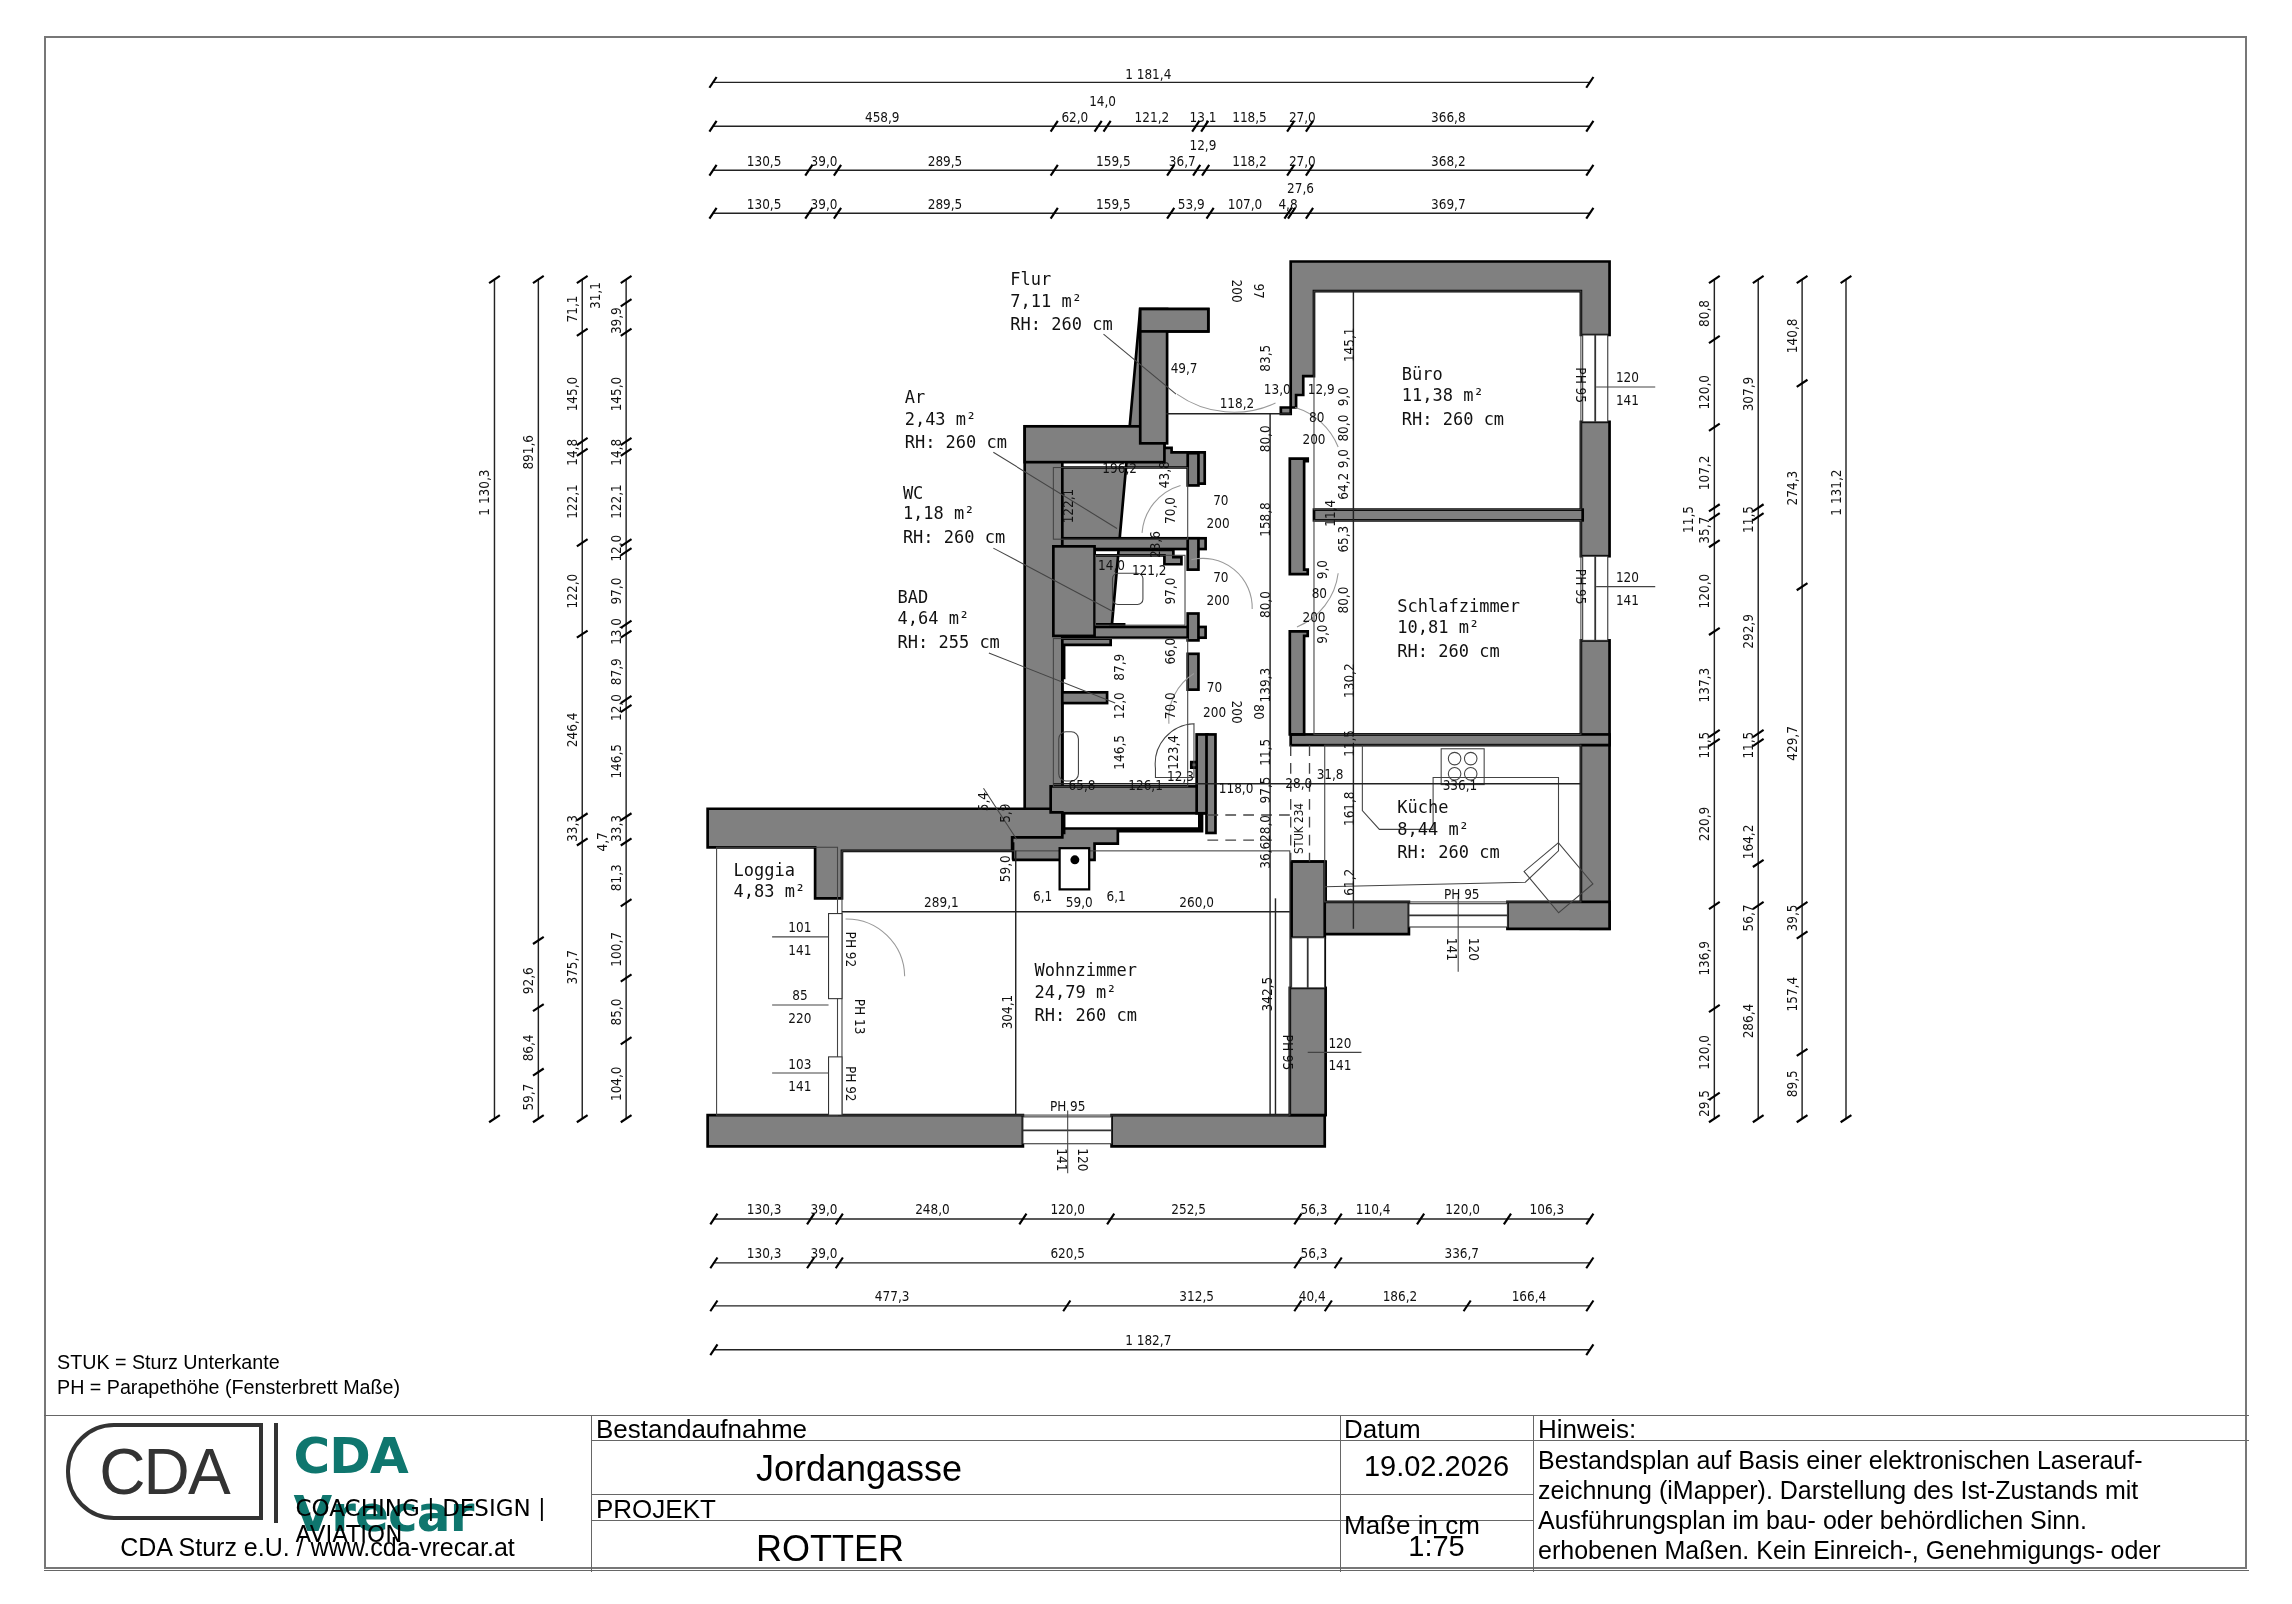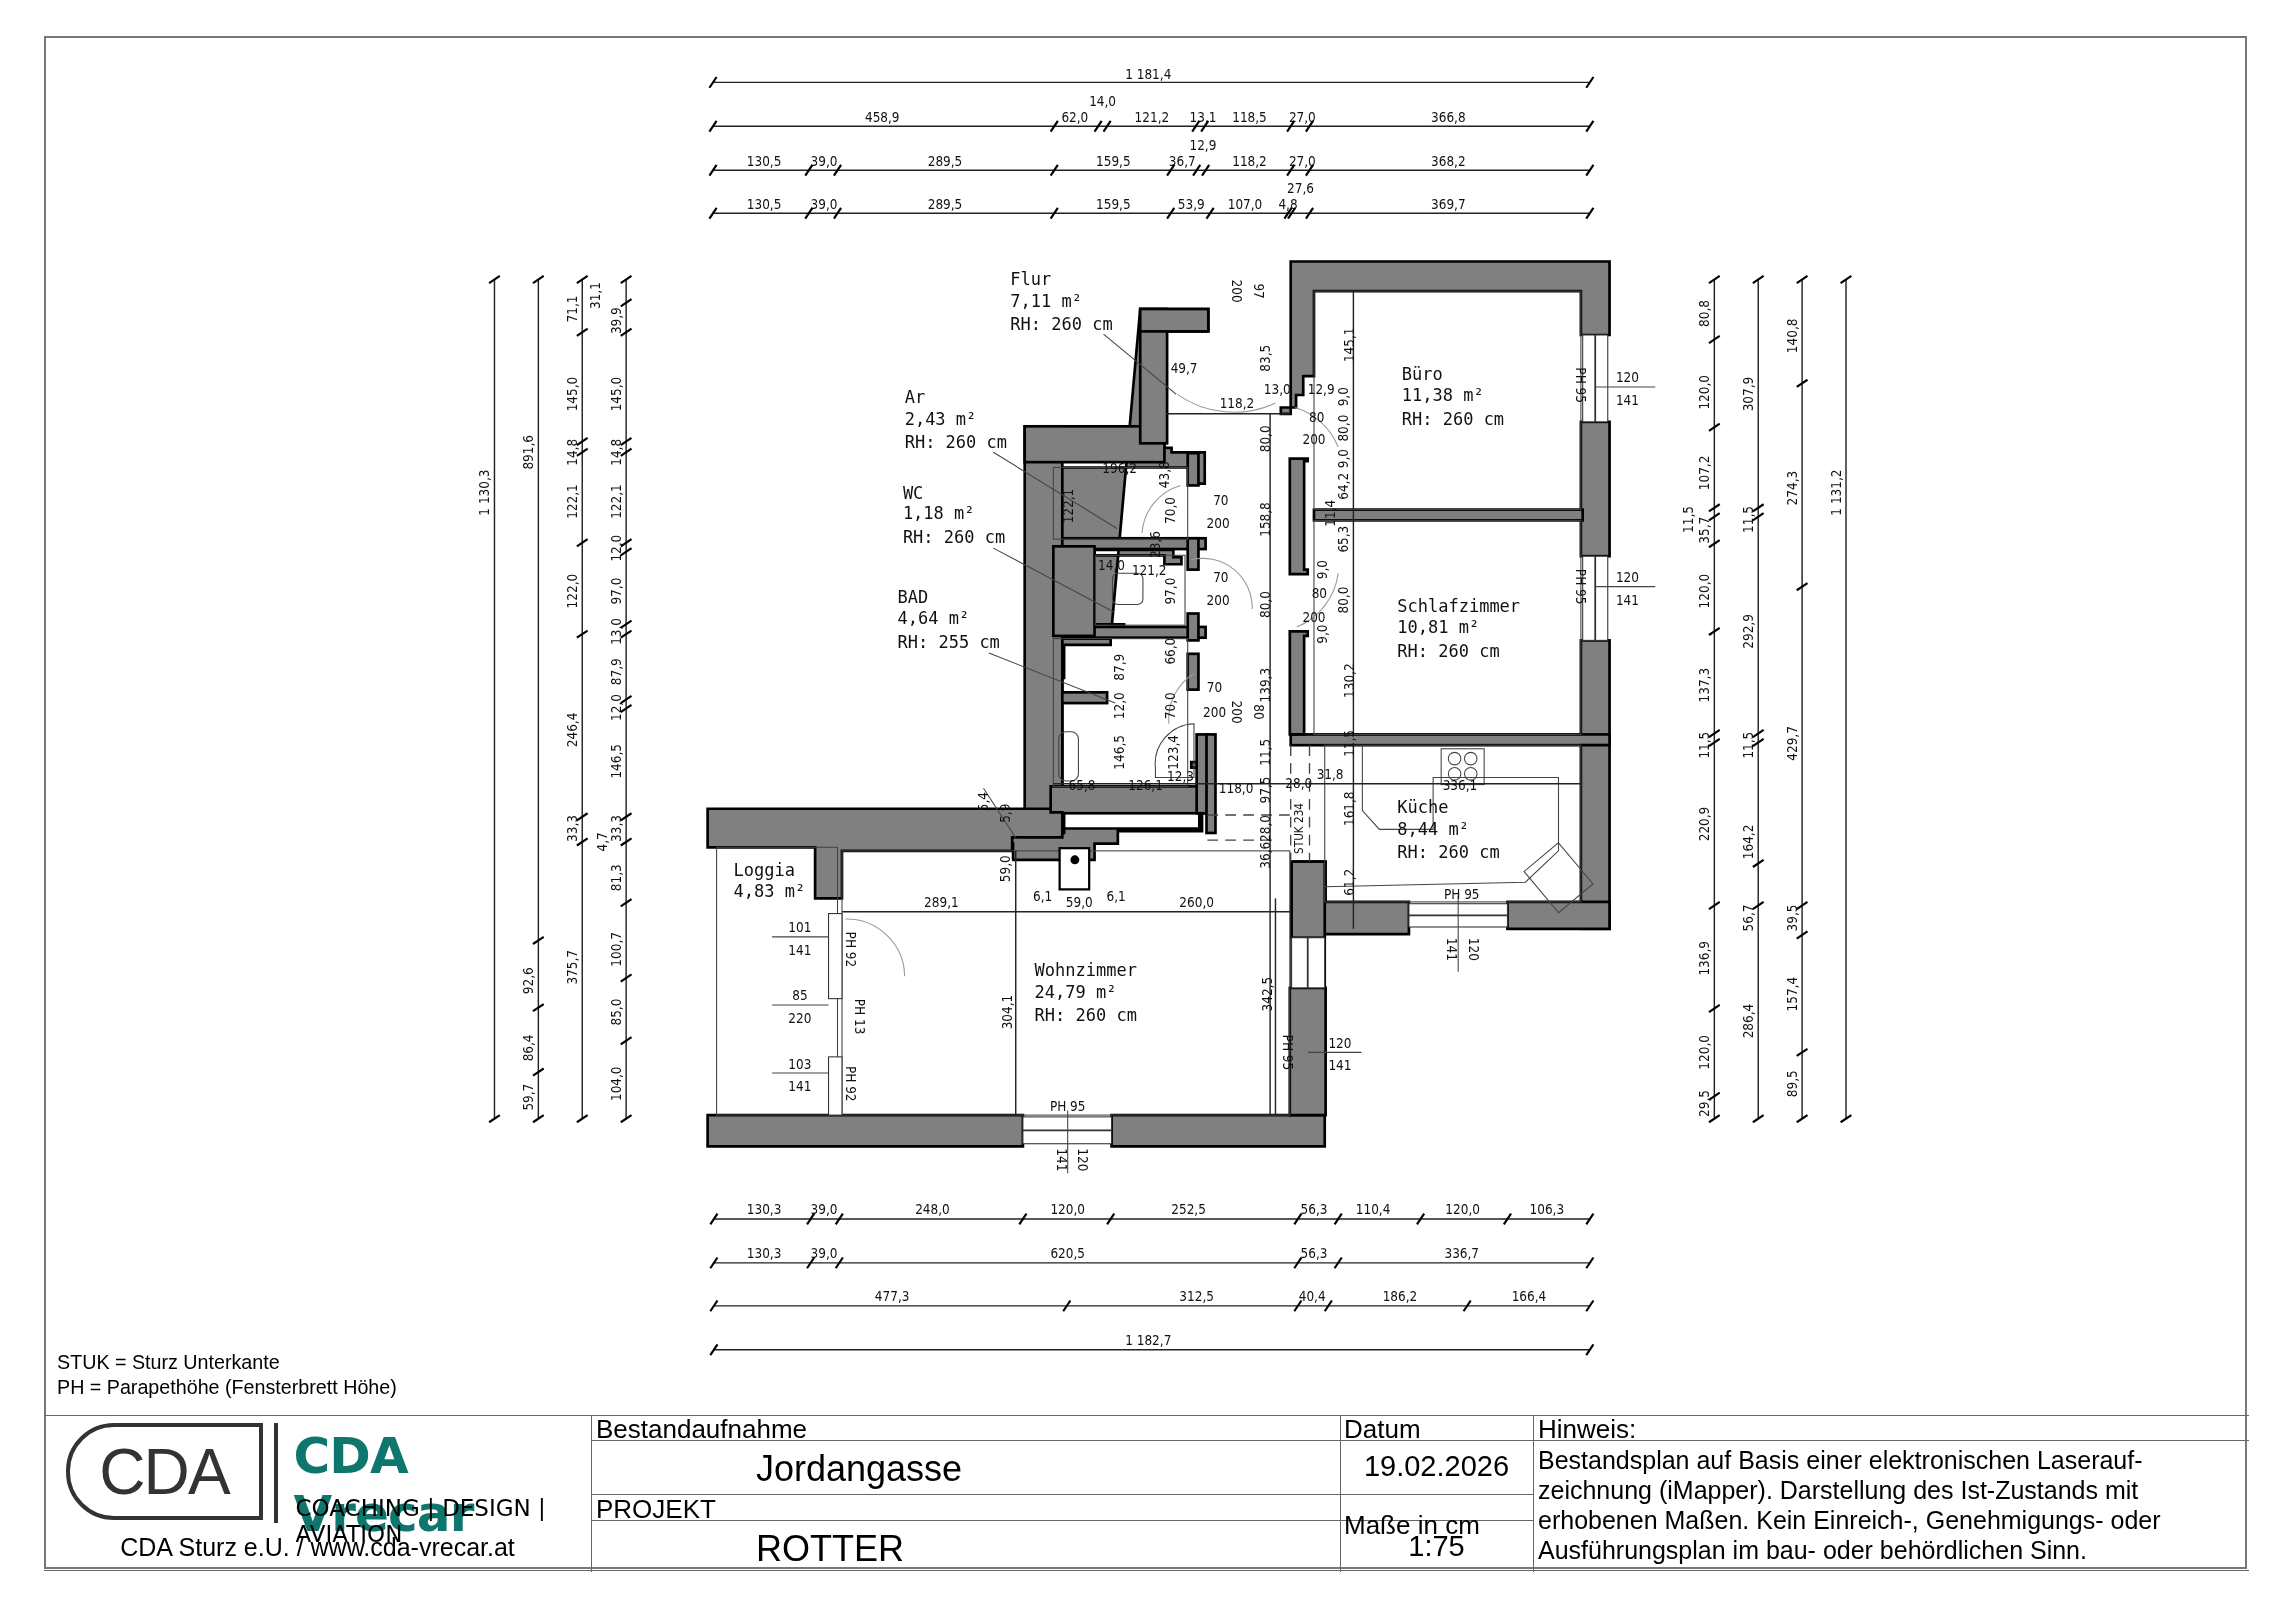--- a/index.html
+++ b/index.html
@@ -559,21 +559,21 @@
     </g>
     <g>
       <text x="1155" y="1090">Wohnzimmer</text>
       <text x="1155" y="1114">24,79 m²</text>
       <text x="1155" y="1140">RH: 260 cm</text>
     </g>
   </g>
 </svg>
 
 <div class="legend" style="top:1351px;">STUK = Sturz Unterkante</div>
-<div class="legend" style="top:1376px;">PH = Parapethöhe (Fensterbrett Höhe)</div>
+<div class="legend" style="top:1376px;">PH = Parapethöhe (Fensterbrett Maße)</div>
 
 <div id="tb">
   <div class="vline" style="left:547px;top:0;height:156px;"></div>
   <div class="vline" style="left:1296px;top:0;height:156px;"></div>
   <div class="vline" style="left:1489px;top:0;height:156px;"></div>
   <div class="hline" style="left:547px;top:24px;width:1658px;"></div>
   <div class="hline" style="left:547px;top:78px;width:942px;"></div>
   <div class="hline" style="left:547px;top:104px;width:942px;"></div>
   <div class="hline" style="left:0;top:154px;width:2205px;"></div>
 
@@ -594,18 +594,18 @@
 
   <div class="cell tbl" style="left:1300px;top:0px;">Datum</div>
   <div class="cell" style="left:1296px;top:34px;width:193px;text-align:center;font-size:29px;">19.02.2026</div>
   <div class="cell tbl" style="left:1300px;top:80px;margin-top:16px;">Maße in cm</div>
   <div class="cell" style="left:1296px;top:114px;width:193px;text-align:center;font-size:29px;">1:75</div>
 
   <div class="cell tbl" style="left:1494px;top:0px;">Hinweis:</div>
   <div class="cell" style="left:1494px;top:29px;font-size:25px;line-height:30px;">
     <div>Bestandsplan auf Basis einer elektronischen Laserauf-</div>
     <div>zeichnung (iMapper). Darstellung des Ist-Zustands mit</div>
+    <div>Ausführungsplan im bau- oder behördlichen Sinn.</div>
     <div>erhobenen Maßen. Kein Einreich-, Genehmigungs- oder</div>
-    <div>Ausführungsplan im bau- oder behördlichen Sinn.</div>
   </div>
 </div>
 <div style="position:absolute;left:44px;top:1415px;width:2205px;height:0;border-top:1.8px solid #666;"></div>
 
 
 </body></html>

